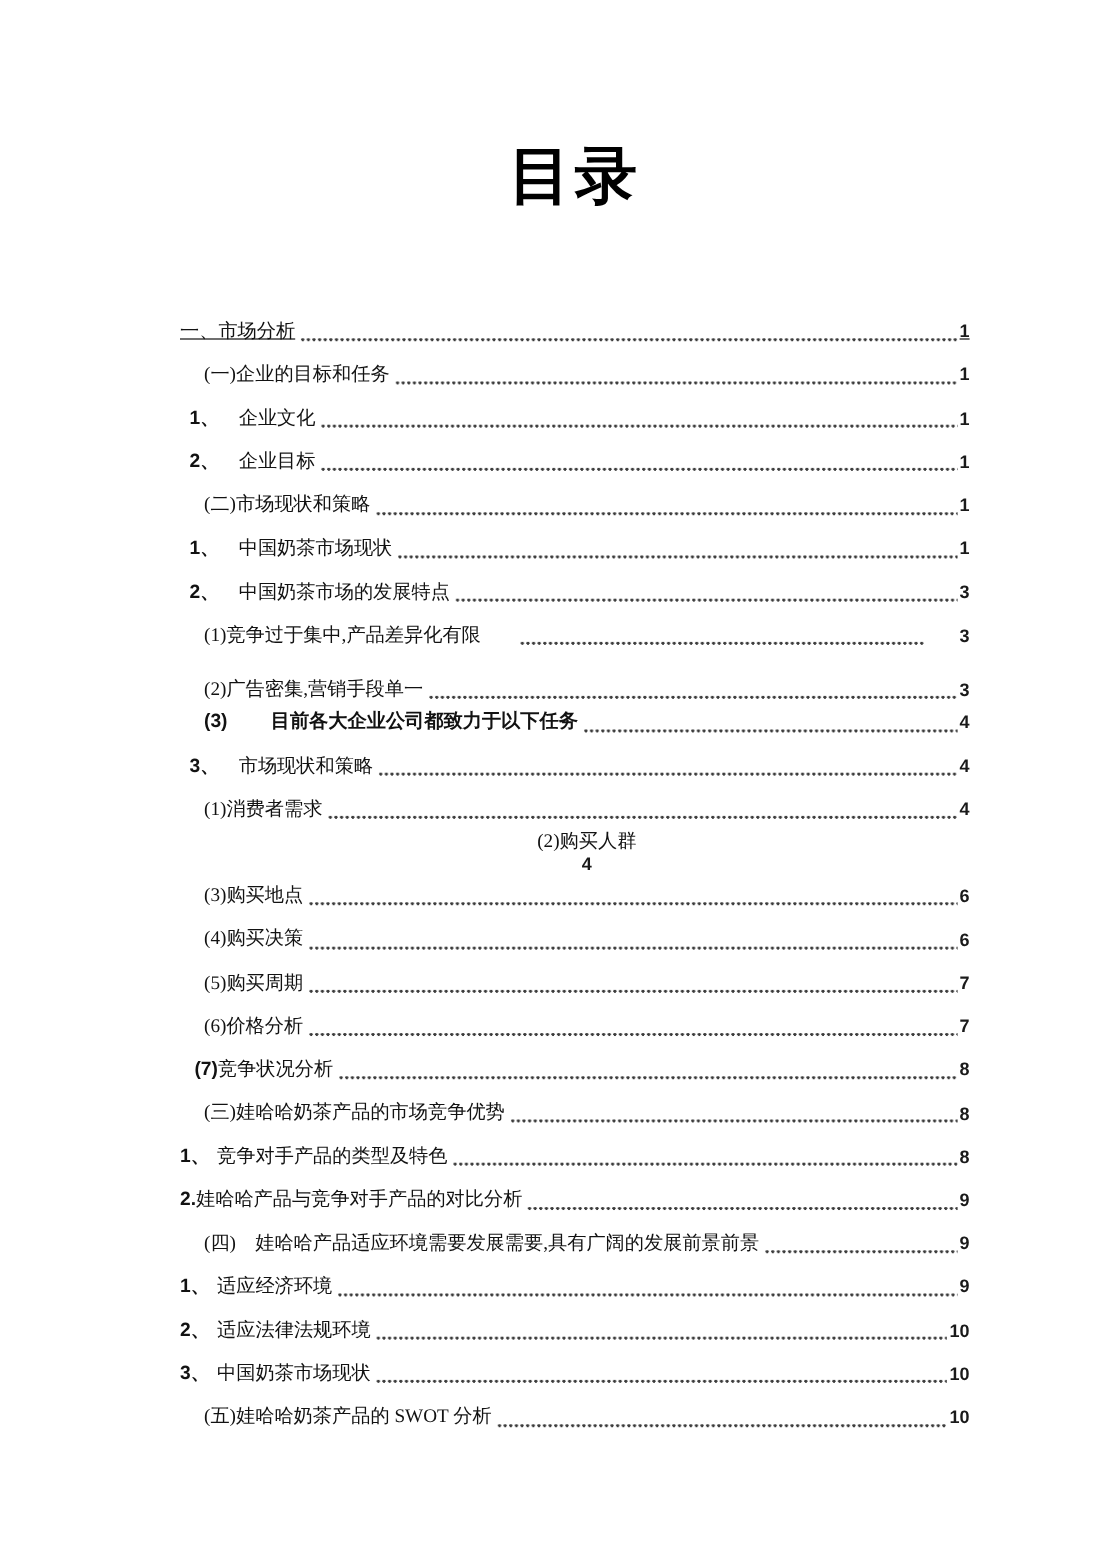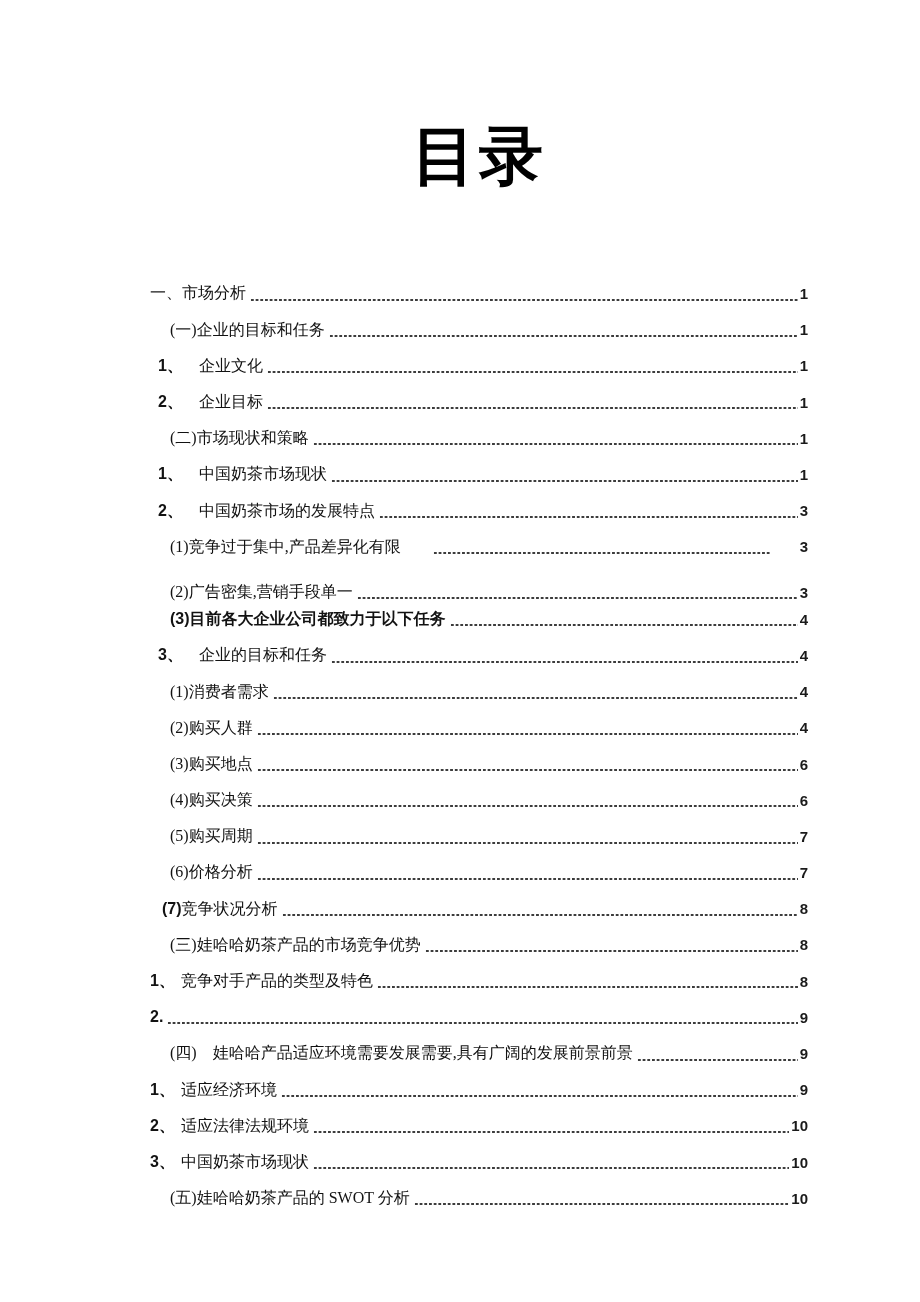--- a/index.html
+++ b/index.html
@@ -8,21 +8,21 @@
     width: 920px; height: 1302px;
     background: #ffffff;
     color: #121212;
     font-family: "Liberation Serif", "DejaVu Serif", serif;
     overflow: hidden;
   }
   .doc { padding: 0 112px 0 150px; }
   .doc-title {
     margin: 112px 0 0 0;
     text-align: center;
-    font-size: 64px;
+    font-size: 52px;
     font-weight: 700;
     line-height: 1.4;
     letter-spacing: 3px;
     color: #000;
   }
   .toc-list { margin-top: 74px; }
   .toc-row {
     display: flex;
     align-items: center;
     height: 36.2px;
@@ -32,20 +32,21 @@
   .num {
     font-family: "Liberation Sans", "DejaVu Sans", sans-serif;
     font-weight: 700;
     white-space: pre;
     flex: 0 0 auto;
   }
   .txt { white-space: pre; flex: 0 0 auto; }
   .toc-row.bold .txt {
     font-weight: 700;
     font-family: "Liberation Sans", "DejaVu Sans", sans-serif;
+    margin-left: 36px;
   }
   .leader {
     flex: 1 1 auto;
     height: 18px;
     margin: 0 2px 0 4px;
     background-image: radial-gradient(circle at 2.3px 15px, #3c3c3c 1.15px, transparent 1.5px);
     background-size: 4.7px 18px;
     background-repeat: repeat-x;
   }
   .pg {
@@ -56,21 +57,21 @@
     color: #1a1a1a;
   }
 </style>
 </head>
 <body>
 
 <div class="doc">
   <h1 class="doc-title">目录</h1>
 
   <div class="toc-list">
-      <div class="toc-row" style="padding-left: 0px;">
+      <div class="toc-row" style="padding-left: 0px; text-decoration: underline;">
 
     <span class="txt">一、市场分析</span>
     <span class="leader"></span>
     <span class="pg">1</span>
   </div>
       <div class="toc-row" style="padding-left: 20px;">
 
     <span class="txt">(一)企业的目标和任务</span>
     <span class="leader"></span>
     <span class="pg">1</span>
@@ -118,31 +119,31 @@
     <span class="pg">3</span>
   </div>
       <div class="toc-row bold" style="padding-left: 20px;">
     <span class="num" style="margin-right: 0px;">(3)</span>
     <span class="txt">目前各大企业公司都致力于以下任务</span>
     <span class="leader"></span>
     <span class="pg">4</span>
   </div>
       <div class="toc-row" style="padding-left: 8px;">
     <span class="num" style="margin-right: 16px;">3、</span>
-    <span class="txt">企业的目标和任务</span>
+    <span class="txt">市场现状和策略</span>
     <span class="leader"></span>
     <span class="pg">4</span>
   </div>
       <div class="toc-row" style="padding-left: 20px; justify-content: space-between;">
 
     <span class="txt">(1)消费者需求</span>
     <span class="leader"></span>
     <span class="pg">4</span>
   </div>
-      <div class="toc-row" style="padding-left: 20px;">
+      <div class="toc-row" style="padding-left: 20px; flex-direction: column;">
 
     <span class="txt">(2)购买人群</span>
     <span class="leader"></span>
     <span class="pg">4</span>
   </div>
       <div class="toc-row" style="padding-left: 20px; text-align: center;">
 
     <span class="txt">(3)购买地点</span>
     <span class="leader"></span>
     <span class="pg">6</span>
@@ -178,20 +179,21 @@
     <span class="pg">8</span>
   </div>
       <div class="toc-row" style="padding-left: 0px;">
     <span class="num" style="margin-right: 6px;">1、</span>
     <span class="txt">竞争对手产品的类型及特色</span>
     <span class="leader"></span>
     <span class="pg">8</span>
   </div>
       <div class="toc-row" style="padding-left: 0px;">
     <span class="num" style="margin-right: 0px;">2.</span>
+    <span class="txt">娃哈哈产品与竞争对手产品的对比分析</span>
     <span class="leader"></span>
     <span class="pg">9</span>
   </div>
       <div class="toc-row" style="padding-left: 20px;">
 
     <span class="txt">(四)　娃哈哈产品适应环境需要发展需要,具有广阔的发展前景前景</span>
     <span class="leader"></span>
     <span class="pg">9</span>
   </div>
       <div class="toc-row" style="padding-left: 0px;">

